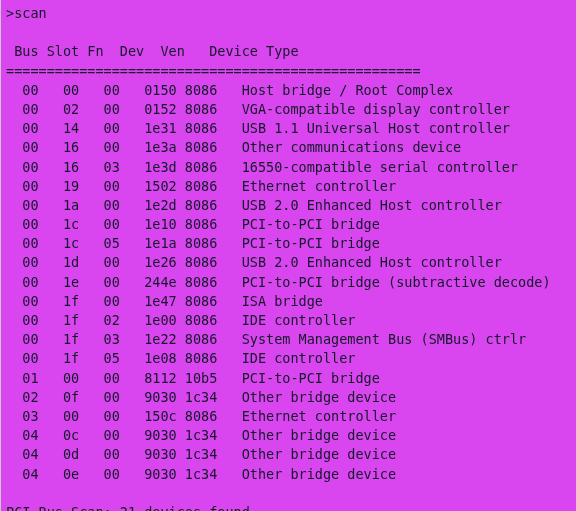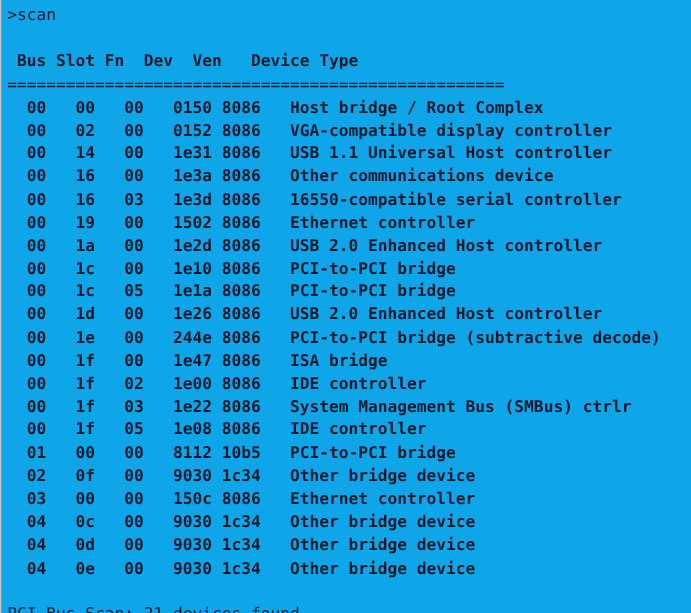--- a/index.html
+++ b/index.html
@@ -11,41 +11,40 @@
     width: 576px;
     height: 511px;
     background: #efefef;
     font-family: "DejaVu Sans Mono", "Liberation Mono", monospace;
     overflow: hidden;
   }
   #console {
     position: relative;
     width: 576px;
     height: 511px;
-    background: #0ea5e9;
+    background: #d946ef;
     box-sizing: border-box;
     border-left: 1px solid #c9c9c9;
     overflow: hidden;
   }
   pre.term {
     margin: 0;
     padding: 4px 0 0 5px;
     font-family: "DejaVu Sans Mono", "Liberation Mono", monospace;
     font-size: 13.5px;
     line-height: 19.2px;
     color: #15182b;
     letter-spacing: 0px;
     white-space: pre;
     -webkit-font-smoothing: none;
   }
   .line {
     display: block;
     height: 19.2px;
     white-space: pre;
-    font-weight: bold;
   }
   .blank {
     display: block;
     height: 19.2px;
   }
   .prompt-line {
     display: block;
     height: 19.2px;
     white-space: pre;
   }

